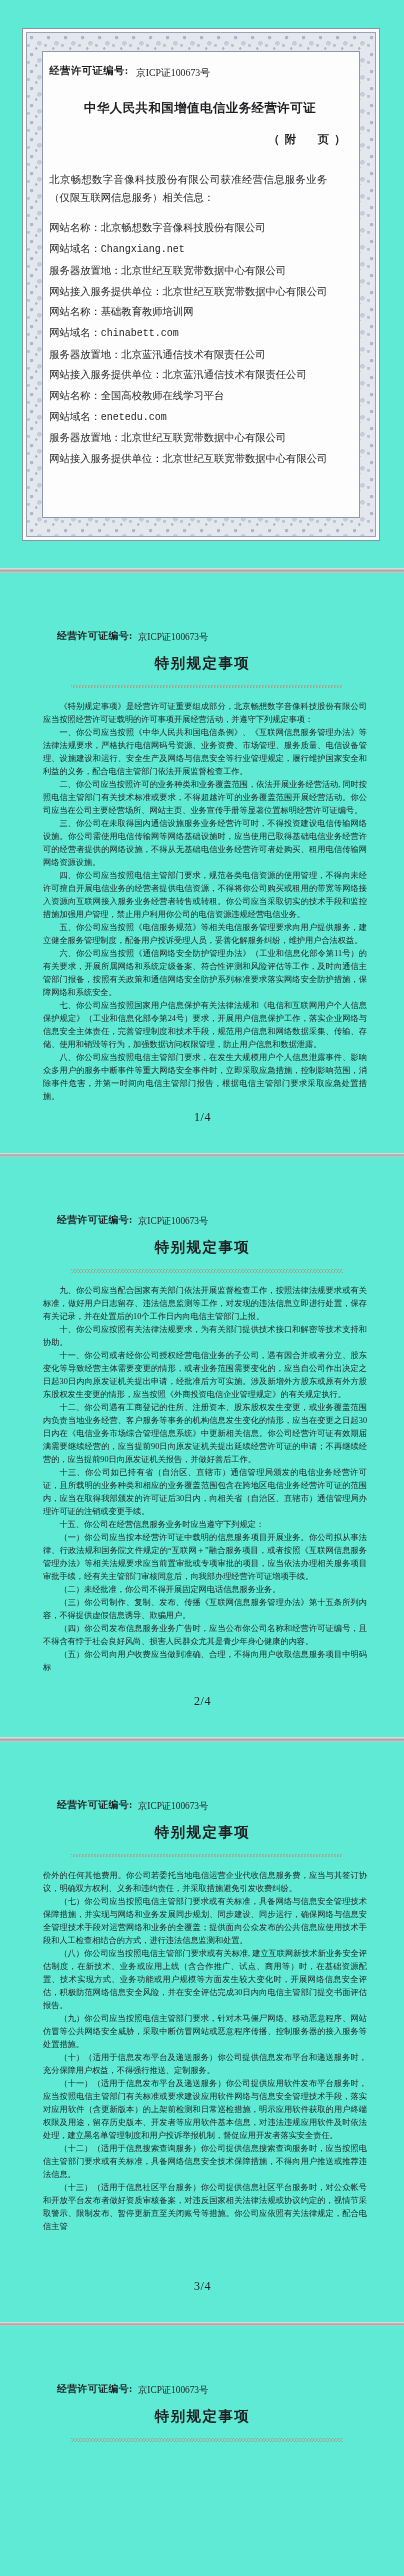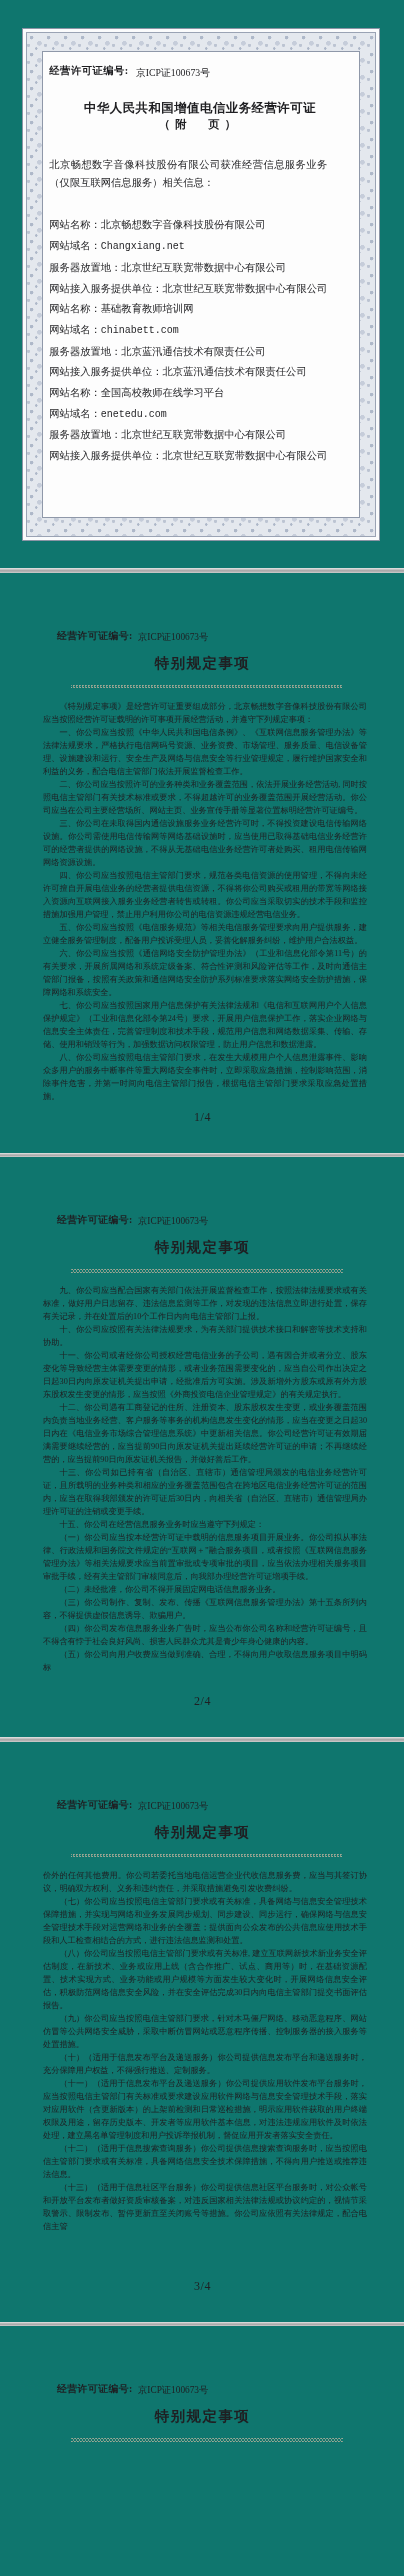--- a/index.html
+++ b/index.html
@@ -1,42 +1,42 @@
 <!DOCTYPE html>
 <html style="font-size:8.2px"><head>
 <meta charset="utf-8">
 <style>
   html,body{margin:0;padding:0;background:#ffffff;}
   body{width:405px;font-family:"Liberation Serif","DejaVu Serif",serif;color:#1f1f22;}
   #stack{position:relative;width:405px;}
-  .sheet{position:relative;width:405px;background:#0f766e;overflow:hidden;box-sizing:border-box;}
+  .sheet{position:relative;width:405px;background:#5eead4;overflow:hidden;box-sizing:border-box;}
   .sep{height:4.6px;background:linear-gradient(to bottom,#e6e6e6,#a4a4a4 55%,#cecece);}
 
   
   .sheet.cert{height:568px;}
   .cert-frame{position:absolute;left:22px;top:28px;width:358px;height:513px;box-sizing:border-box;
     border:0.5px solid #8b94a5;padding:2.6px;background:#fafbfc;}
   .cert-band{height:100%;box-sizing:border-box;border:0.5px solid #9aa3b4;padding:18.5px 15.5px;
     background-color:#e4e8ee;
     background-image:
       radial-gradient(circle at 4.6px 4.6px,  #aeb8c9 1.5px, rgba(0,0,0,0) 2.1px),
       radial-gradient(circle at 12.4px 10.3px,#c6cdda 2.1px, rgba(0,0,0,0) 2.6px),
       radial-gradient(circle at 1.5px 12.4px, #bcc4d2 1.3px, rgba(0,0,0,0) 1.8px),
       radial-gradient(circle at 9.3px 15.5px,#aeb8c9 1px, rgba(0,0,0,0) 1.5px);
     background-size:17px 17px;}
   .cert-inner{height:100%;box-sizing:border-box;border:0.5px solid #8f98a9;background:#fdfdfd;
     padding:7.2px 8.2px 0 6.2px;}
   .cert-lic{margin-top:5.2px;font-size:10.3px;white-space:nowrap;}
   .cert-lic .lic-label{font-weight:bold;letter-spacing:0.5px;}
   .cert-lic .lic-value{font-size:9.8px;margin-left:7.2px;position:relative;top:1.5px;}
   .cert-title{margin-top:22px;text-align:center;font-size:12.4px;font-weight:bold;letter-spacing:0.5px;}
-  .cert-subtitle{margin-top:0;text-align:center;font-size:11.3px;font-weight:bold;letter-spacing:5.2px;}
+  .cert-subtitle{margin-top:15px;text-align:right;font-size:11.3px;font-weight:bold;letter-spacing:5.2px;}
   .cert-textcol{width:278px;}
   .cert-intro{margin-top:24px;font-size:10.3px;line-height:18px;text-align:justify;}
-  .cert-entries{margin-top:26px;}
+  .cert-entries{margin-top:14px;}
   .cert-entry{font-size:10.3px;line-height:14px;margin-bottom:6.7px;text-align:justify;}
   .cert-entry .mono{font-family:"Liberation Mono","DejaVu Sans Mono",monospace;font-size:10px;}
 
   
   .sheet.prov{height:580px;}
   .sheet.prov.last{height:547px;}
   .prov-lic{position:absolute;left:57px;top:57px;font-size:9.8px;white-space:nowrap;}
   .prov-lic .lic-label{font-weight:bold;letter-spacing:0.5px;}
   .prov-lic .lic-value{font-size:9.3px;margin-left:5.2px;position:relative;top:1px;}
   .prov-title{position:absolute;left:0;top:81px;width:100%;text-align:center;

